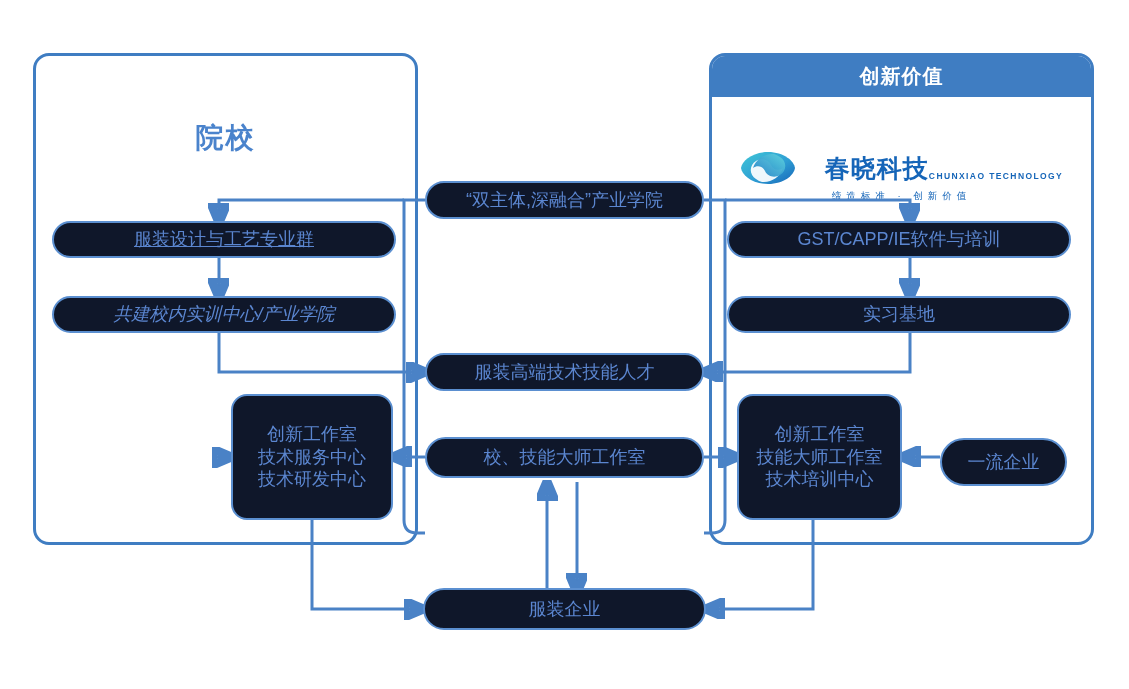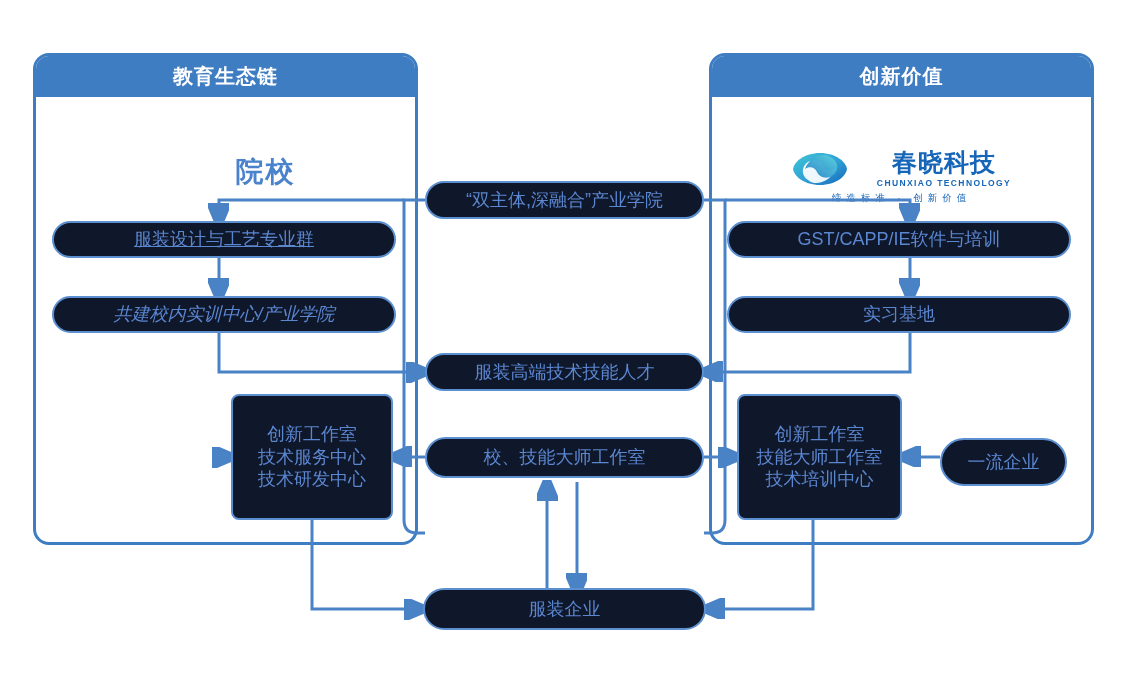--- a/index.html
+++ b/index.html
@@ -42,21 +42,21 @@
   }
 
   
   .logo-wrap{
     position:absolute;
     display:flex;
     flex-direction:column;
     align-items:center;
   }
   .logo-top{display:flex;align-items:center;gap:7px;}
-  .logo-textblock{display:flex;flex-direction:column;align-items:center;margin-left:22px;}
+  .logo-textblock{display:flex;flex-direction:row;align-items:flex-end;margin-left:22px;}
   .logo-cn{
     font-size:25px;font-weight:bold;color:#1565b8;
     letter-spacing:1px;line-height:1;
   }
   .logo-en{
     font-size:8.5px;font-weight:bold;color:#1565b8;
     letter-spacing:1.4px;margin-top:3px;
   }
   .logo-tagline{
     margin-top:4px;font-size:9.5px;color:#1565b8;
@@ -70,21 +70,21 @@
     border:2.5px solid #5b8fd0;
     background:#0f172a;
     color:#5b86d0;
     display:flex;align-items:center;justify-content:center;
     text-align:center;
     font-size:18px;
     line-height:1.25;
     z-index:5;
   }
   .pill{border-radius:999px;}
-  .card{border-radius:8px;flex-direction:column;}
+  .card{border-radius:16px;flex-direction:column;}
   .card .line{display:block;}
 
   
   #wires{position:absolute;left:0;top:0;width:1129px;height:689px;z-index:2;}
   #wires path,#wires line{fill:none;stroke:#4a82c6;stroke-width:3;}
 </style>
 </head>
 <body>
 
 <div id="stage">
@@ -120,23 +120,22 @@
     <path d="M312,520 L312,609 L423,609" marker-end="url(#ah)"></path>
 
     <path d="M813,520 L813,609 L706,609" marker-end="url(#ah)"></path>
 
     <path d="M547,592 L547,482" marker-end="url(#ah)"></path>
 
     <path d="M577,482 L577,592" marker-end="url(#ah)"></path>
   </svg>
 
   <div class="panel" style="left:33px;top:53px;width:385px;height:492px;">
-    <div class="panel-header">教育生态链</div>
     <div class="panel-body">
-      <div class="section-title" style="top:56px;padding-left:40px;">院校</div>
+      <div class="section-title" style="top:63px;">院校</div>
     </div>
   </div>
 
   <div class="panel" style="left:709px;top:53px;width:385px;height:492px;">
     <div class="panel-header">创新价值</div>
     <div class="panel-body">
       <div class="logo-wrap" style="left:0;right:0;top:53px;">
         <div class="logo-top">
           <svg width="56" height="36" viewBox="0 0 56 36">
             <defs>

